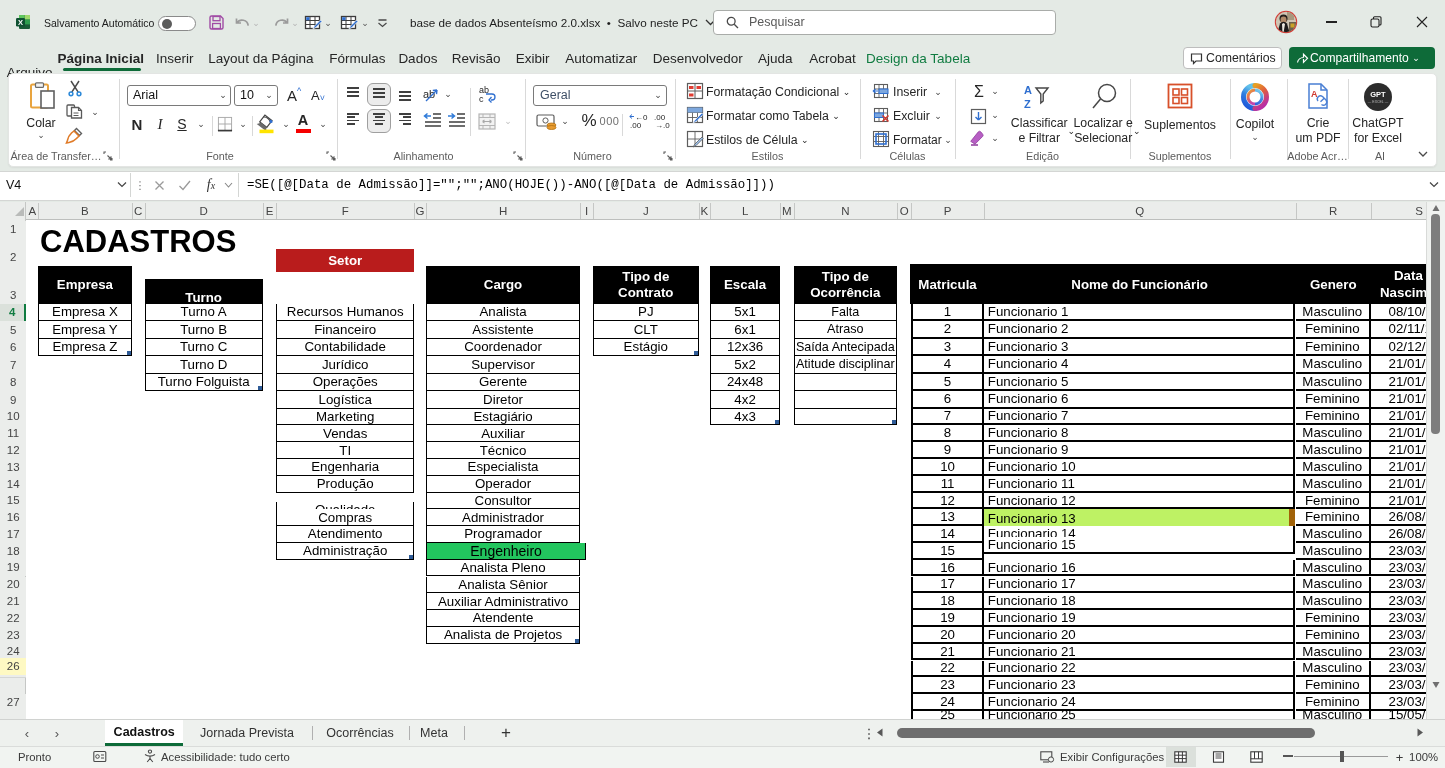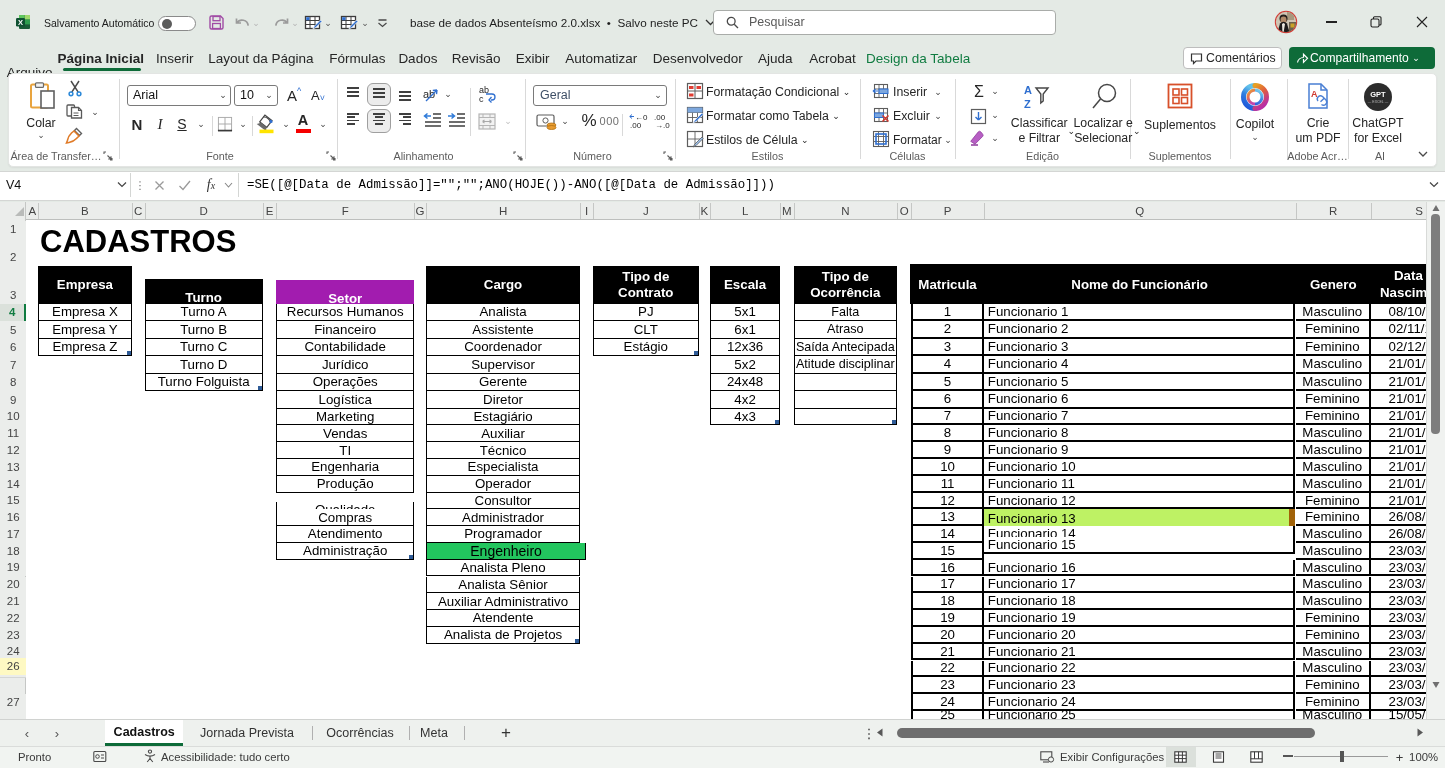--- a/index.html
+++ b/index.html
@@ -508,21 +508,21 @@
 <div class="ctr" style="left:38.3px;top:321.0px;width:93.3px;height:17.5px;background:#fff;border:1px solid #000;border-top:none;font-size:13.3px;justify-content:center;white-space:nowrap;overflow:hidden;">Empresa Y</div>
 <div class="ctr" style="left:38.3px;top:338.5px;width:93.3px;height:17.5px;background:#fff;border:1px solid #000;border-top:none;font-size:13.3px;justify-content:center;white-space:nowrap;overflow:hidden;">Empresa Z</div>
 <div style="left:126.6px;top:351.0px;width:4.0px;height:4.0px;background:#2e5b97;"></div>
 <div class="ctr" style="left:144.5px;top:265.5px;width:118.3px;height:38.0px;background:#000;color:#fff;font-weight:bold;font-size:13.3px;text-align:center;line-height:16px;flex-direction:column;justify-content:center;margin-top:13px;">Turno</div>
 <div class="ctr" style="left:144.5px;top:303.5px;width:118.3px;height:17.5px;background:#fff;border:1px solid #000;border-top:none;font-size:13.3px;justify-content:center;white-space:nowrap;overflow:hidden;">Turno A</div>
 <div class="ctr" style="left:144.5px;top:321.0px;width:118.3px;height:17.5px;background:#fff;border:1px solid #000;border-top:none;font-size:13.3px;justify-content:center;white-space:nowrap;overflow:hidden;">Turno B</div>
 <div class="ctr" style="left:144.5px;top:338.5px;width:118.3px;height:17.5px;background:#fff;border:1px solid #000;border-top:none;font-size:13.3px;justify-content:center;white-space:nowrap;overflow:hidden;">Turno C</div>
 <div class="ctr" style="left:144.5px;top:356.0px;width:118.3px;height:17.5px;background:#fff;border:1px solid #000;border-top:none;font-size:13.3px;justify-content:center;white-space:nowrap;overflow:hidden;">Turno D</div>
 <div class="ctr" style="left:144.5px;top:373.5px;width:118.3px;height:17.5px;background:#fff;border:1px solid #000;border-top:none;font-size:13.3px;justify-content:center;white-space:nowrap;overflow:hidden;">Turno Folguista</div>
 <div style="left:257.8px;top:386.0px;width:4.0px;height:4.0px;background:#2e5b97;"></div>
-<div class="ctr" style="left:276.4px;top:280px;width:137.6px;height:38.0px;background:#a21caf;color:#fff;font-weight:bold;font-size:13.3px;text-align:center;line-height:16px;flex-direction:column;justify-content:center;">Setor</div>
+<div class="ctr" style="left:276.4px;top:249px;width:137.6px;height:23px;background:#b91c1c;color:#fff;font-weight:bold;font-size:13.3px;text-align:center;line-height:16px;flex-direction:column;justify-content:center;">Setor</div>
 <div class="ctr" style="left:276.4px;top:303.5px;width:137.6px;height:17.5px;background:#fff;border:1px solid #000;border-top:none;font-size:13.3px;justify-content:center;white-space:nowrap;overflow:hidden;">Recursos Humanos</div>
 <div class="ctr" style="left:276.4px;top:321.0px;width:137.6px;height:17.5px;background:#fff;border:1px solid #000;border-top:none;font-size:13.3px;justify-content:center;white-space:nowrap;overflow:hidden;">Financeiro</div>
 <div class="ctr" style="left:276.4px;top:338.5px;width:137.6px;height:17.5px;background:#fff;border:1px solid #000;border-top:none;font-size:13.3px;justify-content:center;white-space:nowrap;overflow:hidden;">Contabilidade</div>
 <div class="ctr" style="left:276.4px;top:356.0px;width:137.6px;height:17.5px;background:#fff;border:1px solid #000;border-top:none;font-size:13.3px;justify-content:center;white-space:nowrap;overflow:hidden;">Jurídico</div>
 <div class="ctr" style="left:276.4px;top:373.5px;width:137.6px;height:17.5px;background:#fff;border:1px solid #000;border-top:none;font-size:13.3px;justify-content:center;white-space:nowrap;overflow:hidden;">Operações</div>
 <div class="ctr" style="left:276.4px;top:391.0px;width:137.6px;height:17.5px;background:#fff;border:1px solid #000;border-top:none;font-size:13.3px;justify-content:center;white-space:nowrap;overflow:hidden;">Logística</div>
 <div class="ctr" style="left:276.4px;top:408.5px;width:137.6px;height:16.9px;background:#fff;border:1px solid #000;border-top:none;font-size:13.3px;justify-content:center;white-space:nowrap;overflow:hidden;">Marketing</div>
 <div class="ctr" style="left:276.4px;top:425.4px;width:137.6px;height:16.8px;background:#fff;border:1px solid #000;border-top:none;font-size:13.3px;justify-content:center;white-space:nowrap;overflow:hidden;">Vendas</div>
 <div class="ctr" style="left:276.4px;top:442.2px;width:137.6px;height:16.8px;background:#fff;border:1px solid #000;border-top:none;font-size:13.3px;justify-content:center;white-space:nowrap;overflow:hidden;">TI</div>
 <div class="ctr" style="left:276.4px;top:459.0px;width:137.6px;height:16.8px;background:#fff;border:1px solid #000;border-top:none;font-size:13.3px;justify-content:center;white-space:nowrap;overflow:hidden;">Engenharia</div>

